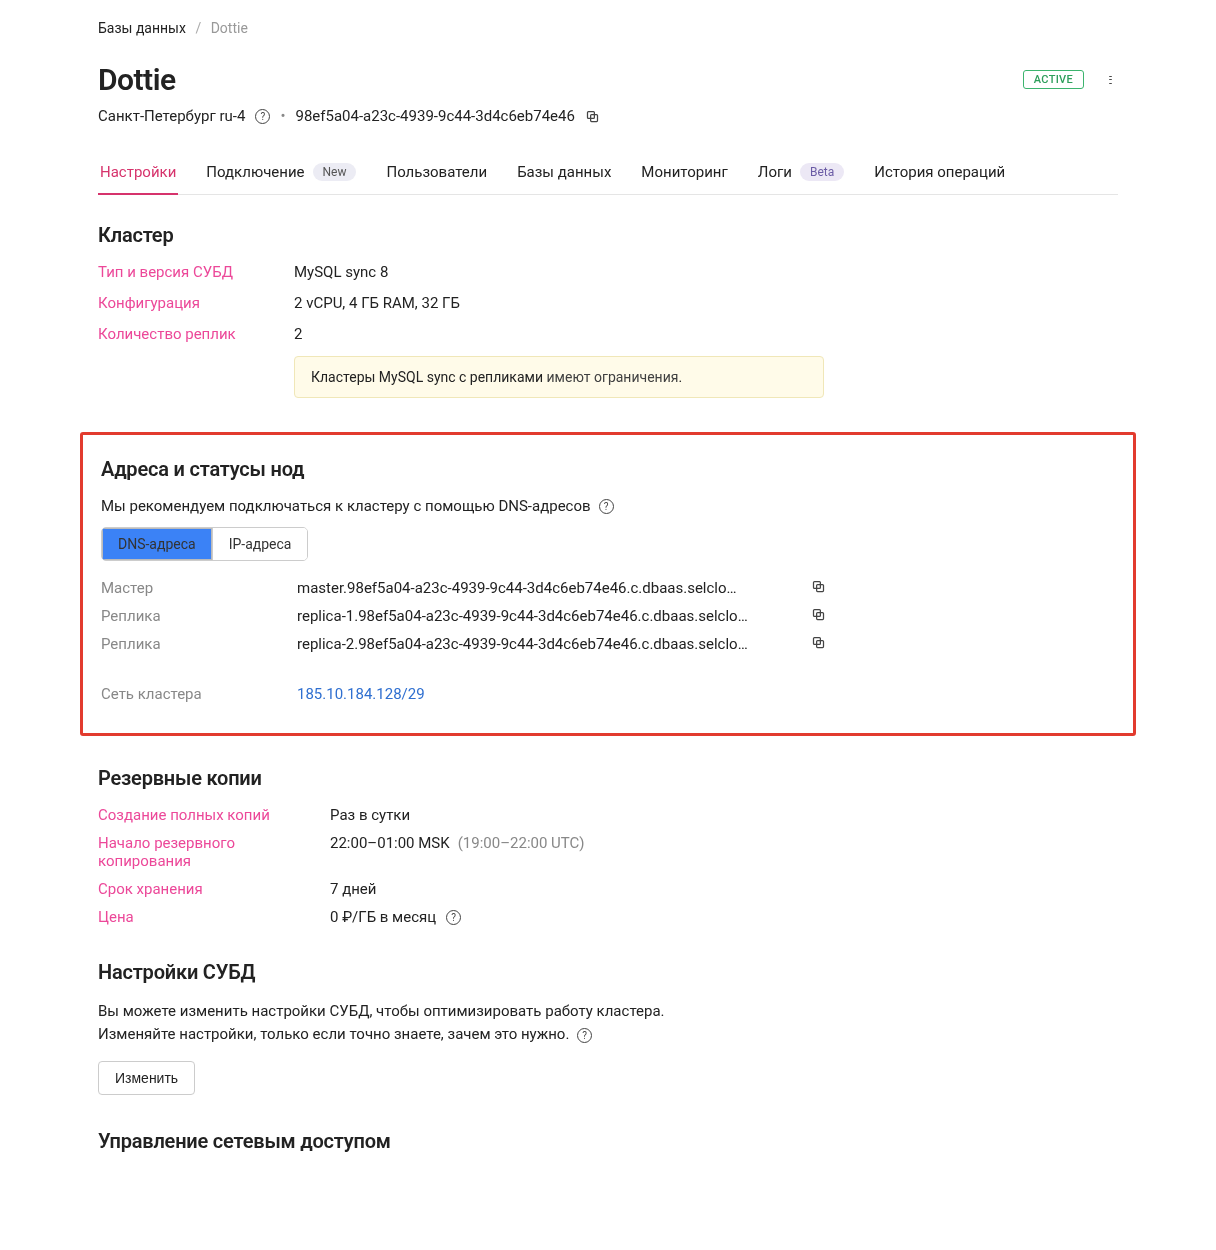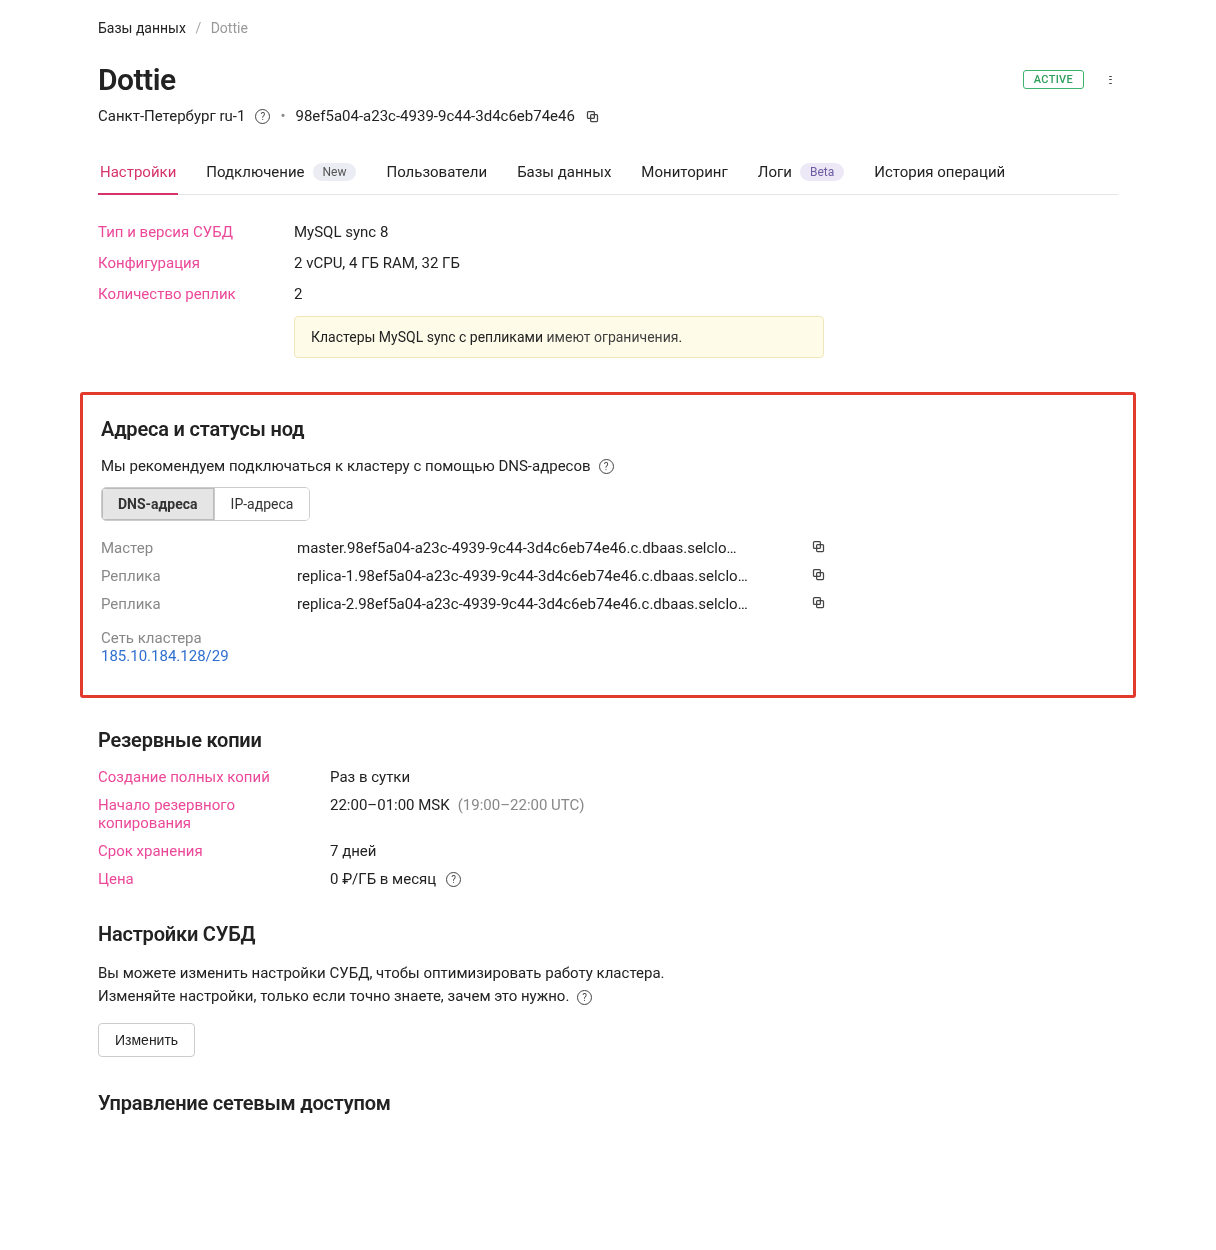--- a/index.html
+++ b/index.html
@@ -126,33 +126,33 @@
     margin:0 -18px 30px -18px;padding:22px 18px 20px 18px;
   }
 
   .seg-group {
     display:inline-flex;border:1px solid #ccc;border-radius:5px;overflow:hidden;margin:8px 0 18px 0;
   }
   .seg {
     padding:8px 16px;font-size:14px;cursor:pointer;background:#fff;color:#333;
   }
   .seg + .seg { border-left:1px solid #ccc; }
-  .seg.active { background:#e5e5e5;font-weight:700; box-shadow: inset 0 0 0 1px #bbb; }
+  .seg.active { background:#3b82f6;font-weight:400; box-shadow: inset 0 0 0 1px #bbb; }
 
   .addr-row {
     display:flex;align-items:flex-start;margin-bottom:10px;font-size:15px;
   }
   .addr-row .k { width:196px;color:#888;flex-shrink:0; }
   .addr-row .v {
     flex:1;white-space:nowrap;overflow:hidden;text-overflow:ellipsis;
     max-width:500px;
   }
   .addr-row .copy-icon { margin-left:14px; }
 
-  .net-row { margin-top:16px;flex-direction:column; }
+  .net-row { margin-top:32px; }
   .link { color:#2f6fd0; }
 
   .muted { color:#888; }
   .price-row .help-icon { margin-left:2px; }
 
   .desc { font-size:15px;line-height:1.55;margin-bottom:14px; }
 </style>
 </head>
 <body>
 
@@ -169,21 +169,21 @@
     <div class="header-right">
       <span class="status-badge">ACTIVE</span>
       <div class="more-icon">
           <span></span>
           <span></span>
           <span></span>
         </div>
     </div>
   </div>
   <div class="subheader">
-    <span>Санкт-Петербург ru-1</span>
+    <span>Санкт-Петербург ru-4</span>
     <span class="help-icon">?</span>
     <span class="dot">•</span>
     <span>98ef5a04-a23c-4939-9c44-3d4c6eb74e46</span>
     <span class="copy-icon">
       <svg viewBox="0 0 24 24" fill="none" stroke="#444" stroke-width="2">
           <rect x="9" y="9" width="11" height="11" rx="1.5"></rect>
           <rect x="4" y="4" width="11" height="11" rx="1.5"></rect>
         </svg>
     </span>
   </div>
@@ -208,20 +208,21 @@
     <div class="tab">
       <span>Логи</span>
       <span class="pill beta">Beta</span>
     </div>
     <div class="tab">
         <span>История операций</span>
       </div>
   </div>
 
   <div class="section">
+    <h2 class="section-title">Кластер</h2>
     <div class="kv-row">
       <div class="k">Тип и версия СУБД</div>
       <div class="v">MySQL sync 8</div>
     </div>
     <div class="kv-row">
       <div class="k">Конфигурация</div>
       <div class="v">2 vCPU, 4 ГБ RAM, 32 ГБ</div>
     </div>
     <div class="kv-row">
       <div class="k">Количество реплик</div>

